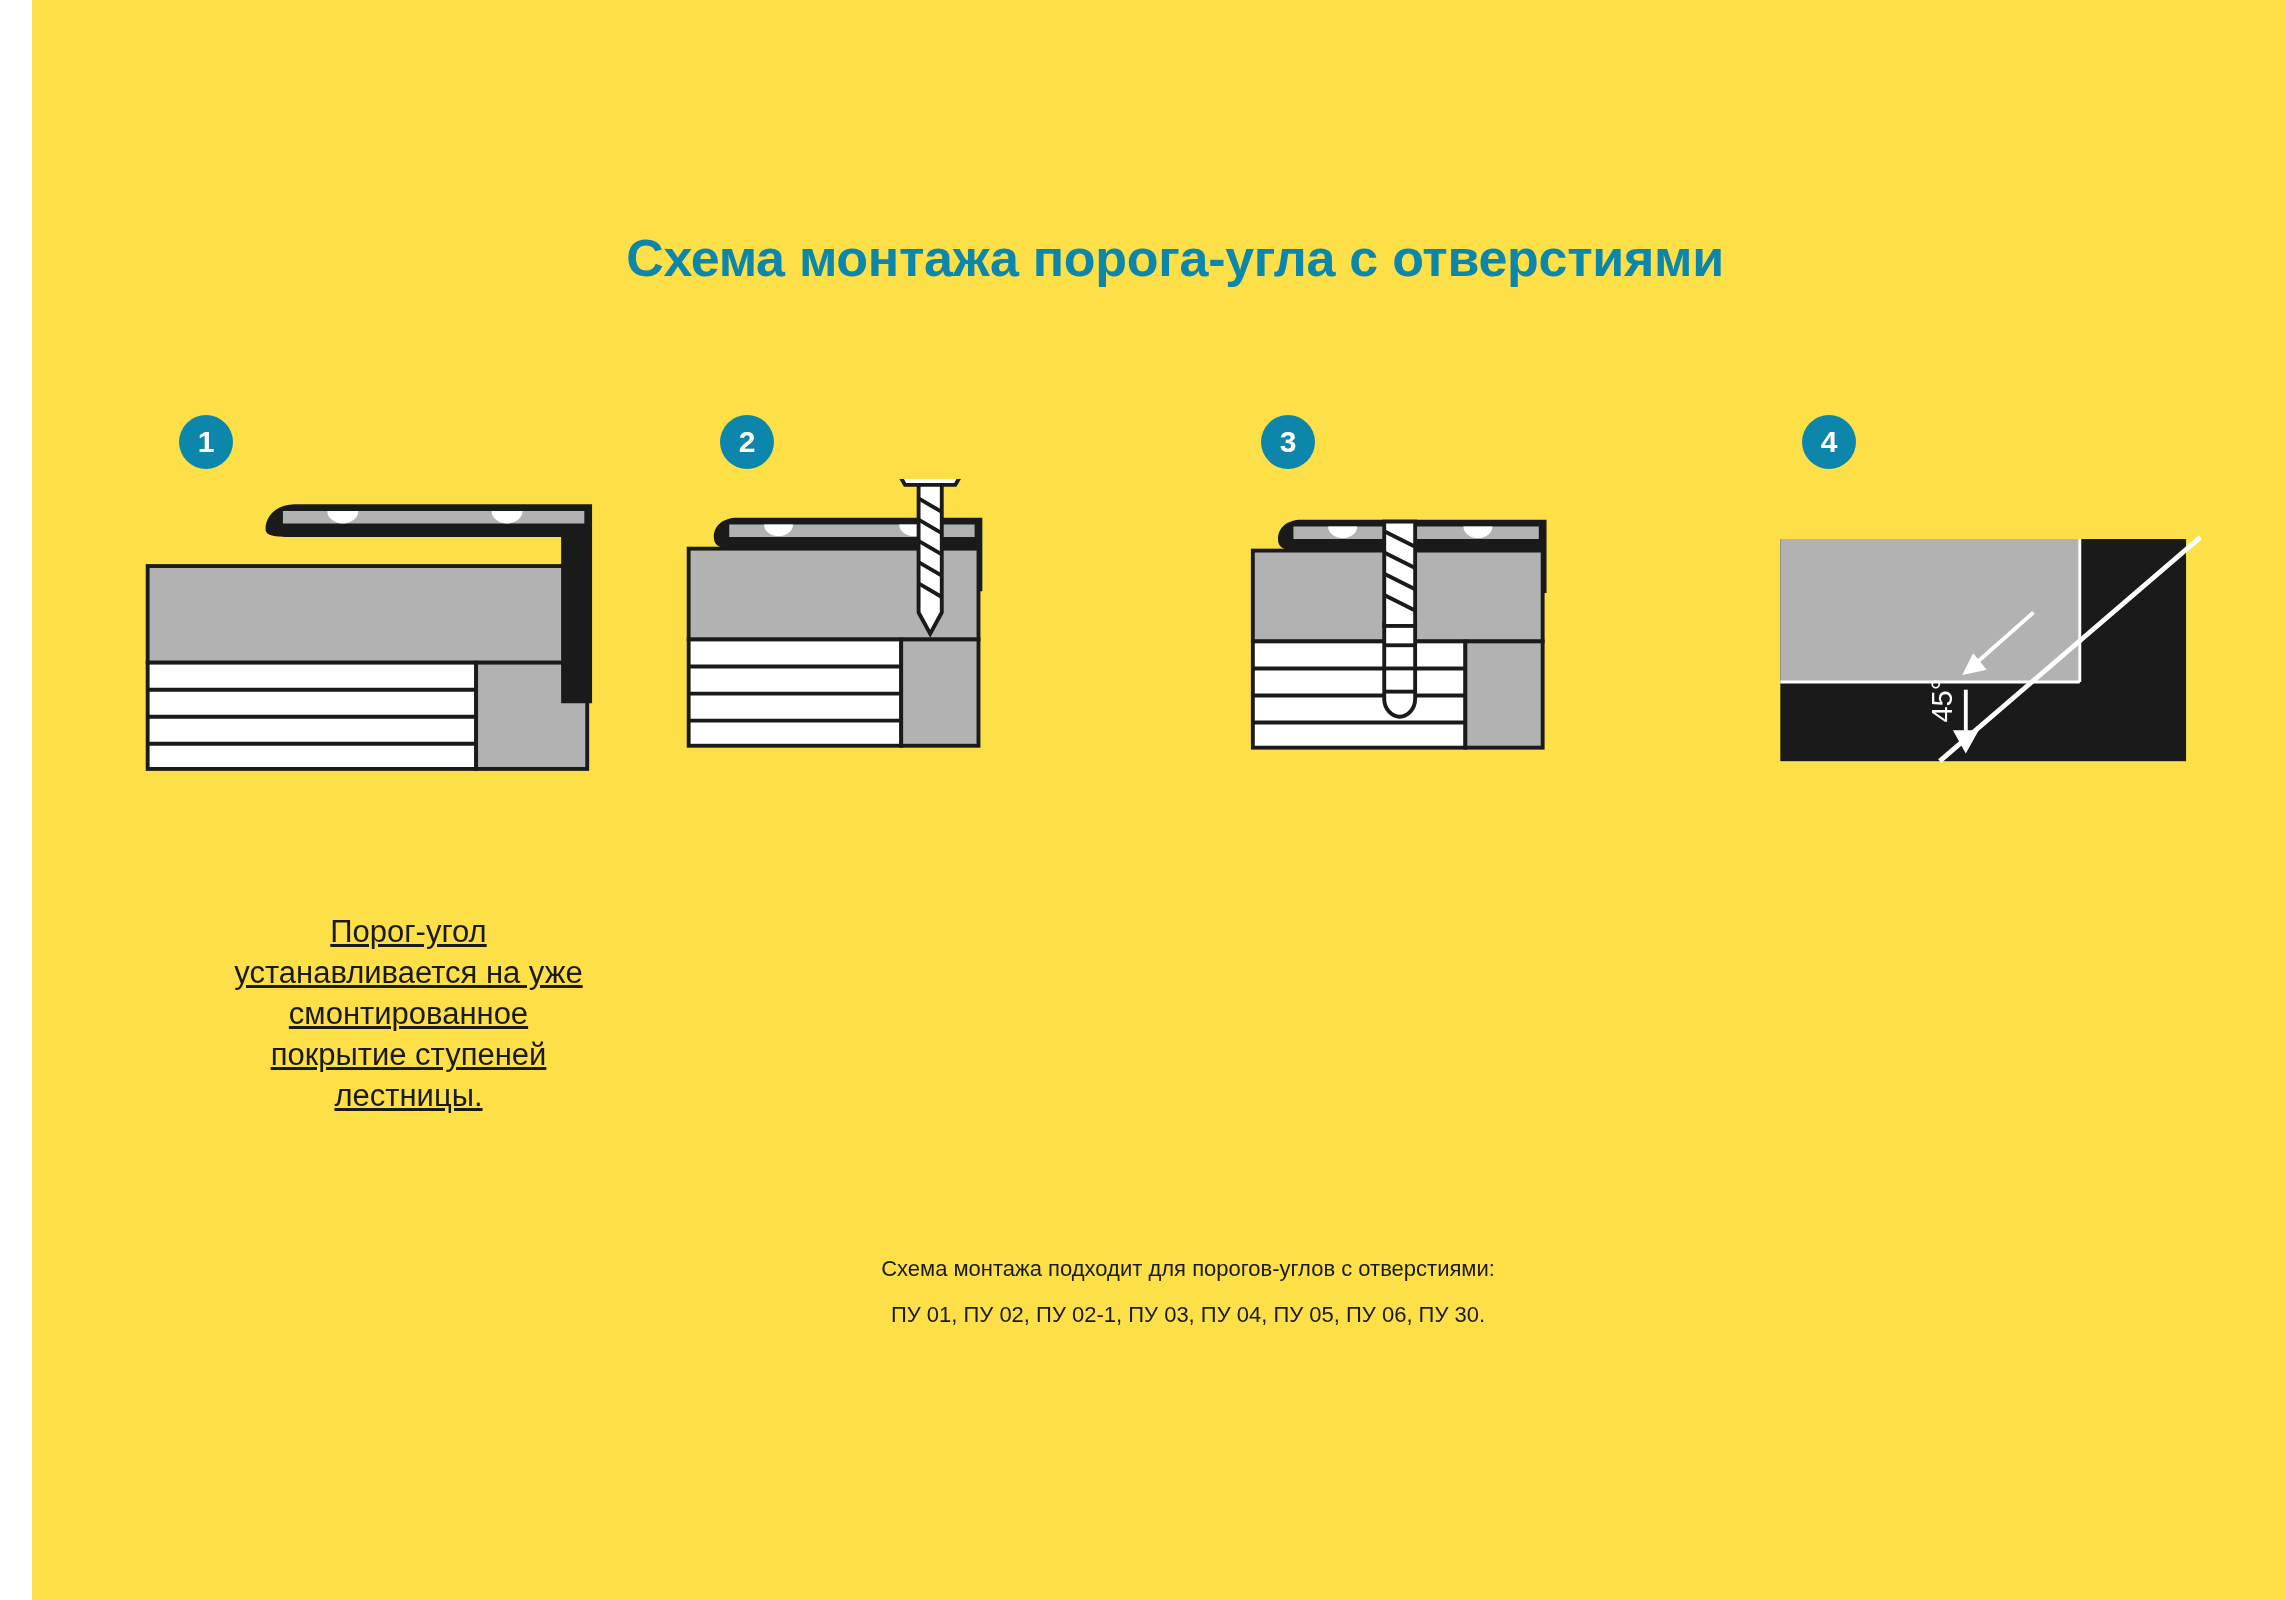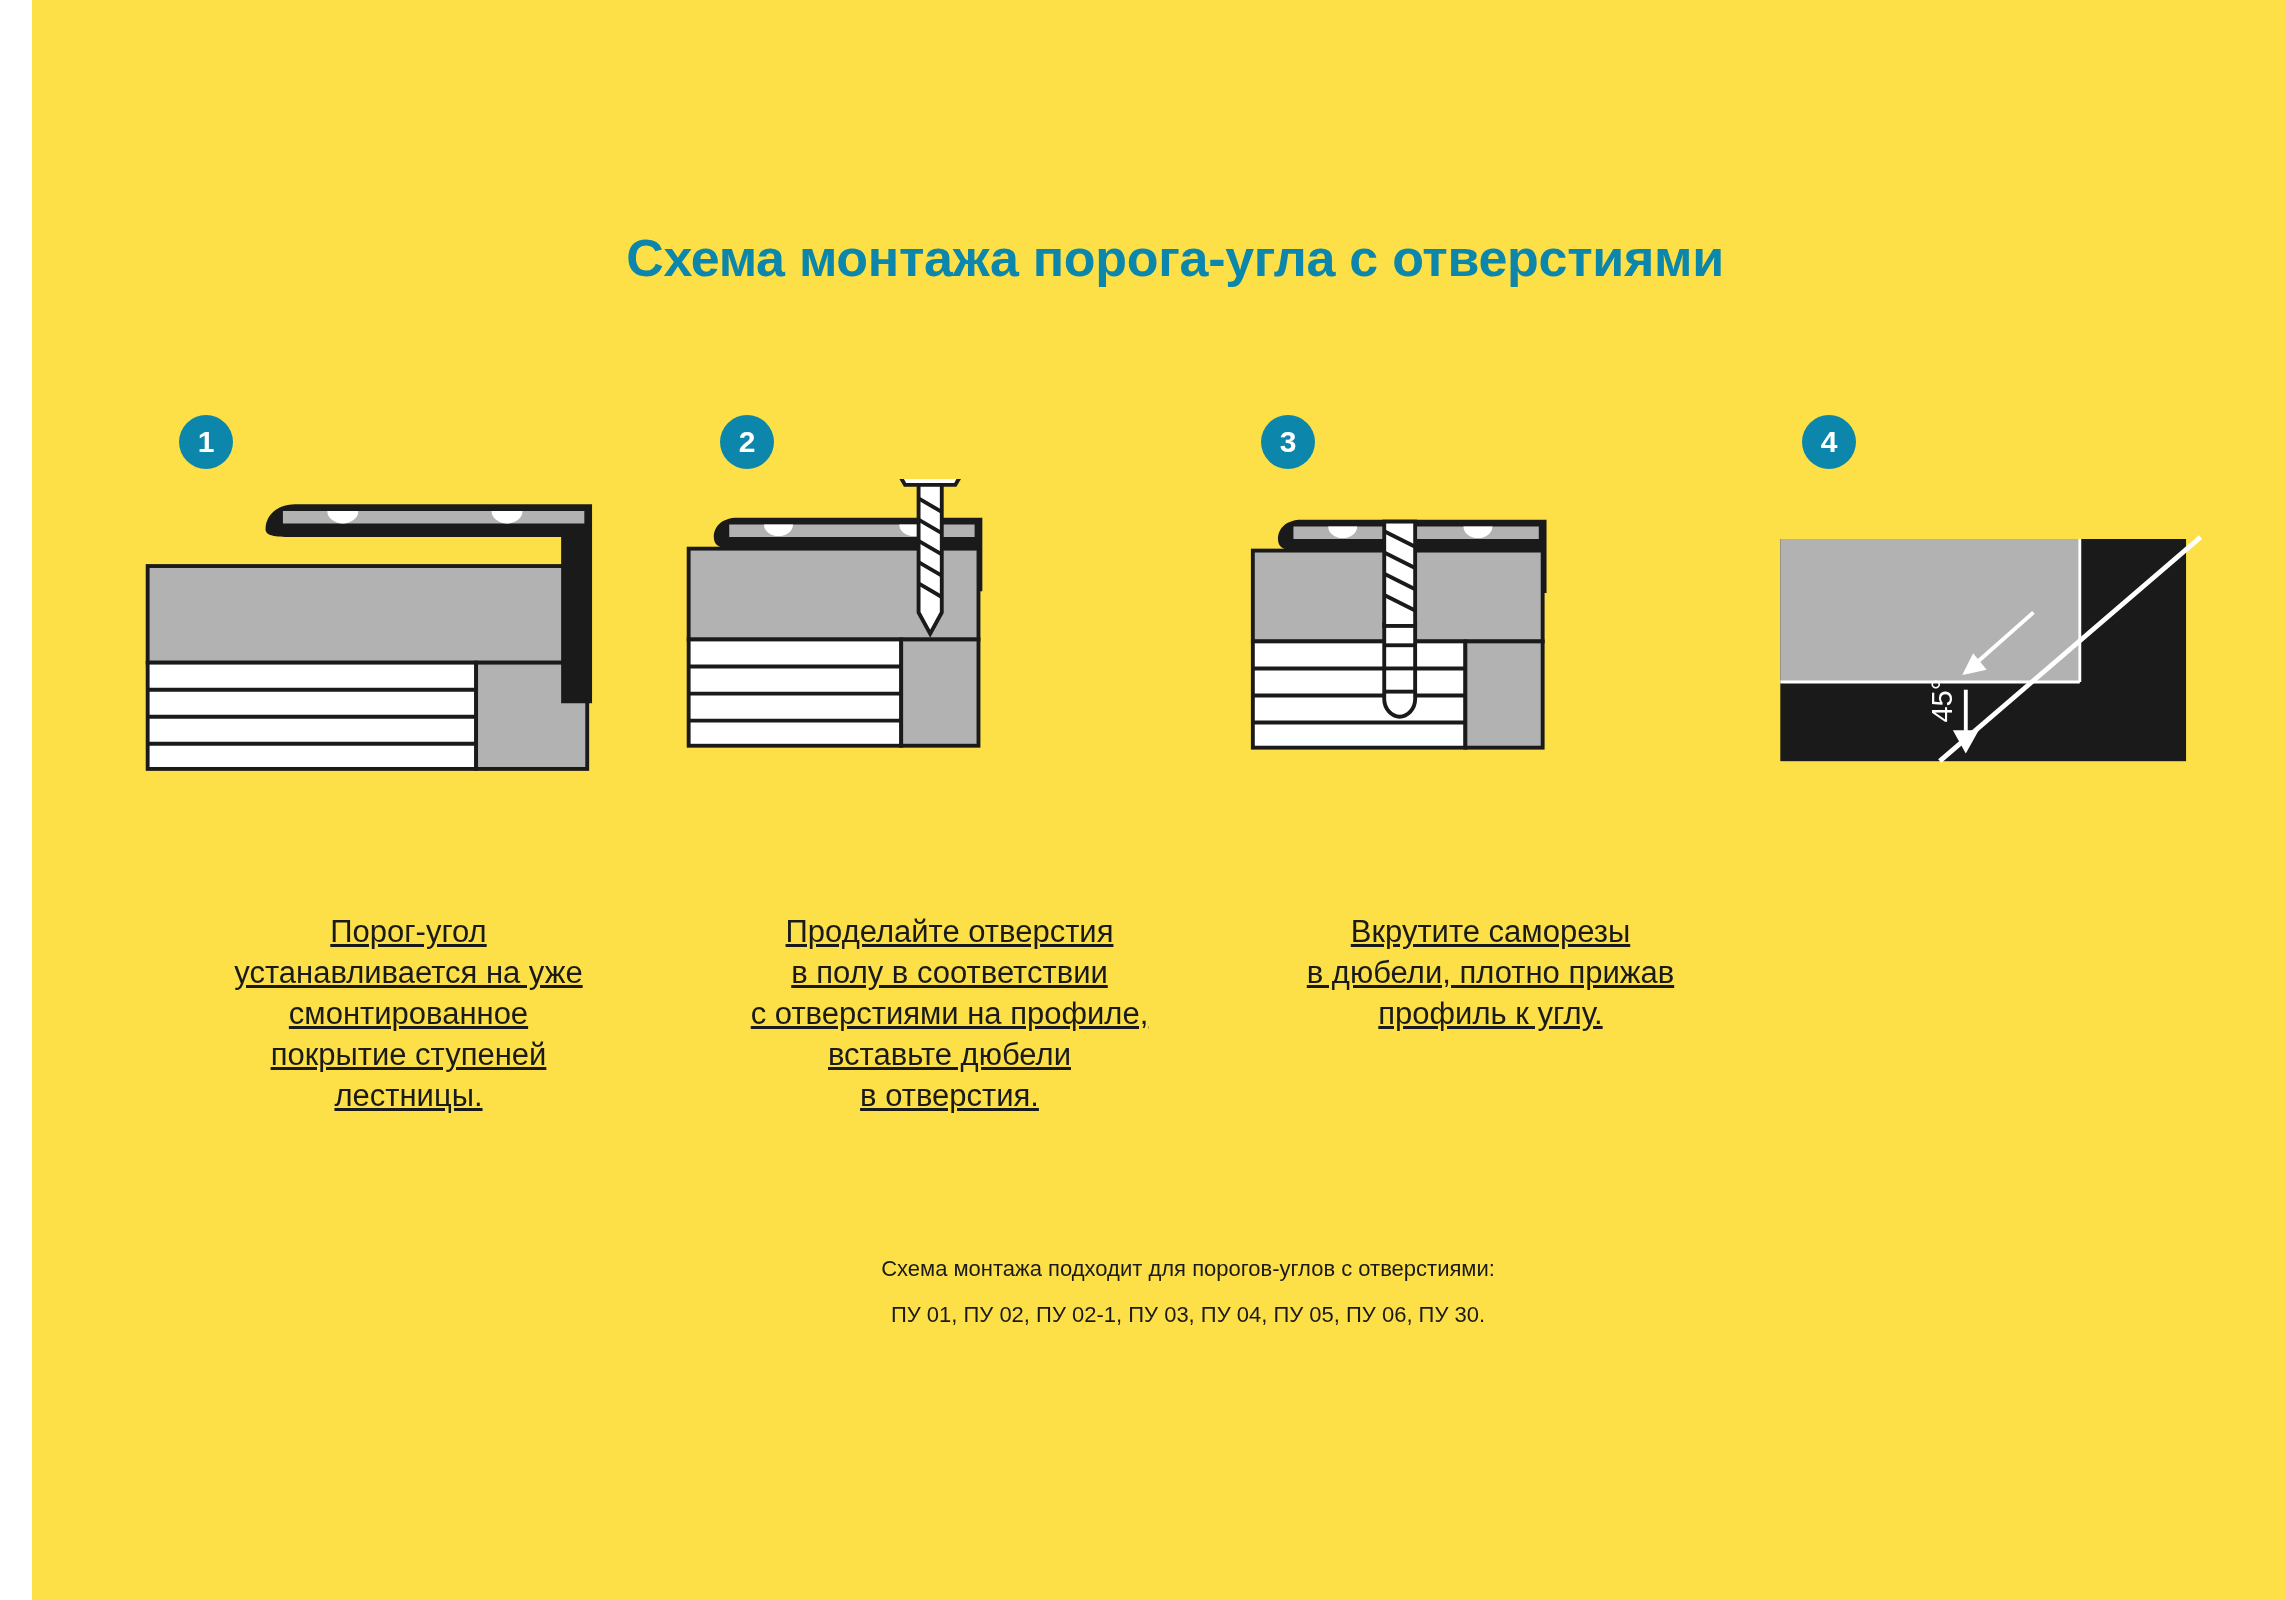--- a/index.html
+++ b/index.html
@@ -154,25 +154,20 @@
           <line x1="10" y1="222" x2="230" y2="222" stroke="#1a1a1a" stroke-width="4"></line>
           <line x1="10" y1="250" x2="230" y2="250" stroke="#1a1a1a" stroke-width="4"></line>
           <rect x="230" y="166" width="80" height="110" fill="#b2b2b2" stroke="#1a1a1a" stroke-width="4"></rect>
 
           <g>
             <path d="M248 6 L272 6 L272 138 L260 160 L248 138 Z" fill="#ffffff" stroke="#1a1a1a" stroke-width="4"></path>
             <path d="M248 20 L272 34 M248 42 L272 56 M248 64 L272 78 M248 86 L272 100 M248 108 L272 122" stroke="#1a1a1a" stroke-width="4" fill="none"></path>
           </g>
         </svg>
       </div>
-      <div class="caption">Проделайте отверстия
-в полу в соответствии
-с отверстиями на профиле,
-вставьте дюбели
-в отверстия.</div>
     </div>
 
     <div class="step step-3">
       <div class="badge">3</div>
       <div class="art">
         <svg width="541" height="319" viewBox="0 0 560 330" xmlns="http://www.w3.org/2000/svg">
 
           <path d="M60 62 C60 50 70 42 84 42 L338 42 L338 118 L306 118 L306 74 L82 74 C68 74 60 72 60 62 Z" fill="#1a1a1a"></path>
           <path d="M76 49 L330 49 L330 62 L76 62 Z" fill="#b2b2b2"></path>
           <path d="M112 49 a15 12 0 0 0 30 0 z" fill="#ffffff"></path>
@@ -191,23 +186,20 @@
             <line x1="170" y1="196" x2="202" y2="196" stroke="#1a1a1a" stroke-width="4"></line>
             <line x1="170" y1="220" x2="202" y2="220" stroke="#1a1a1a" stroke-width="4"></line>
           </g>
 
           <g>
             <rect x="170" y="44" width="32" height="108" fill="#ffffff" stroke="#1a1a1a" stroke-width="4"></rect>
             <path d="M170 54 L202 70 M170 76 L202 92 M170 98 L202 114 M170 120 L202 136" stroke="#1a1a1a" stroke-width="4" fill="none"></path>
           </g>
         </svg>
       </div>
-      <div class="caption">Вкрутите саморезы
-в дюбели, плотно прижав
-профиль к углу.</div>
     </div>
 
     <div class="step step-4">
       <div class="badge">4</div>
       <div class="art">
         <svg width="541" height="319" viewBox="0 0 560 330" xmlns="http://www.w3.org/2000/svg">
 
           <rect x="20" y="62" width="420" height="230" fill="#1a1a1a"></rect>
           <rect x="20" y="62" width="310" height="148" fill="#b2b2b2"></rect>
 

